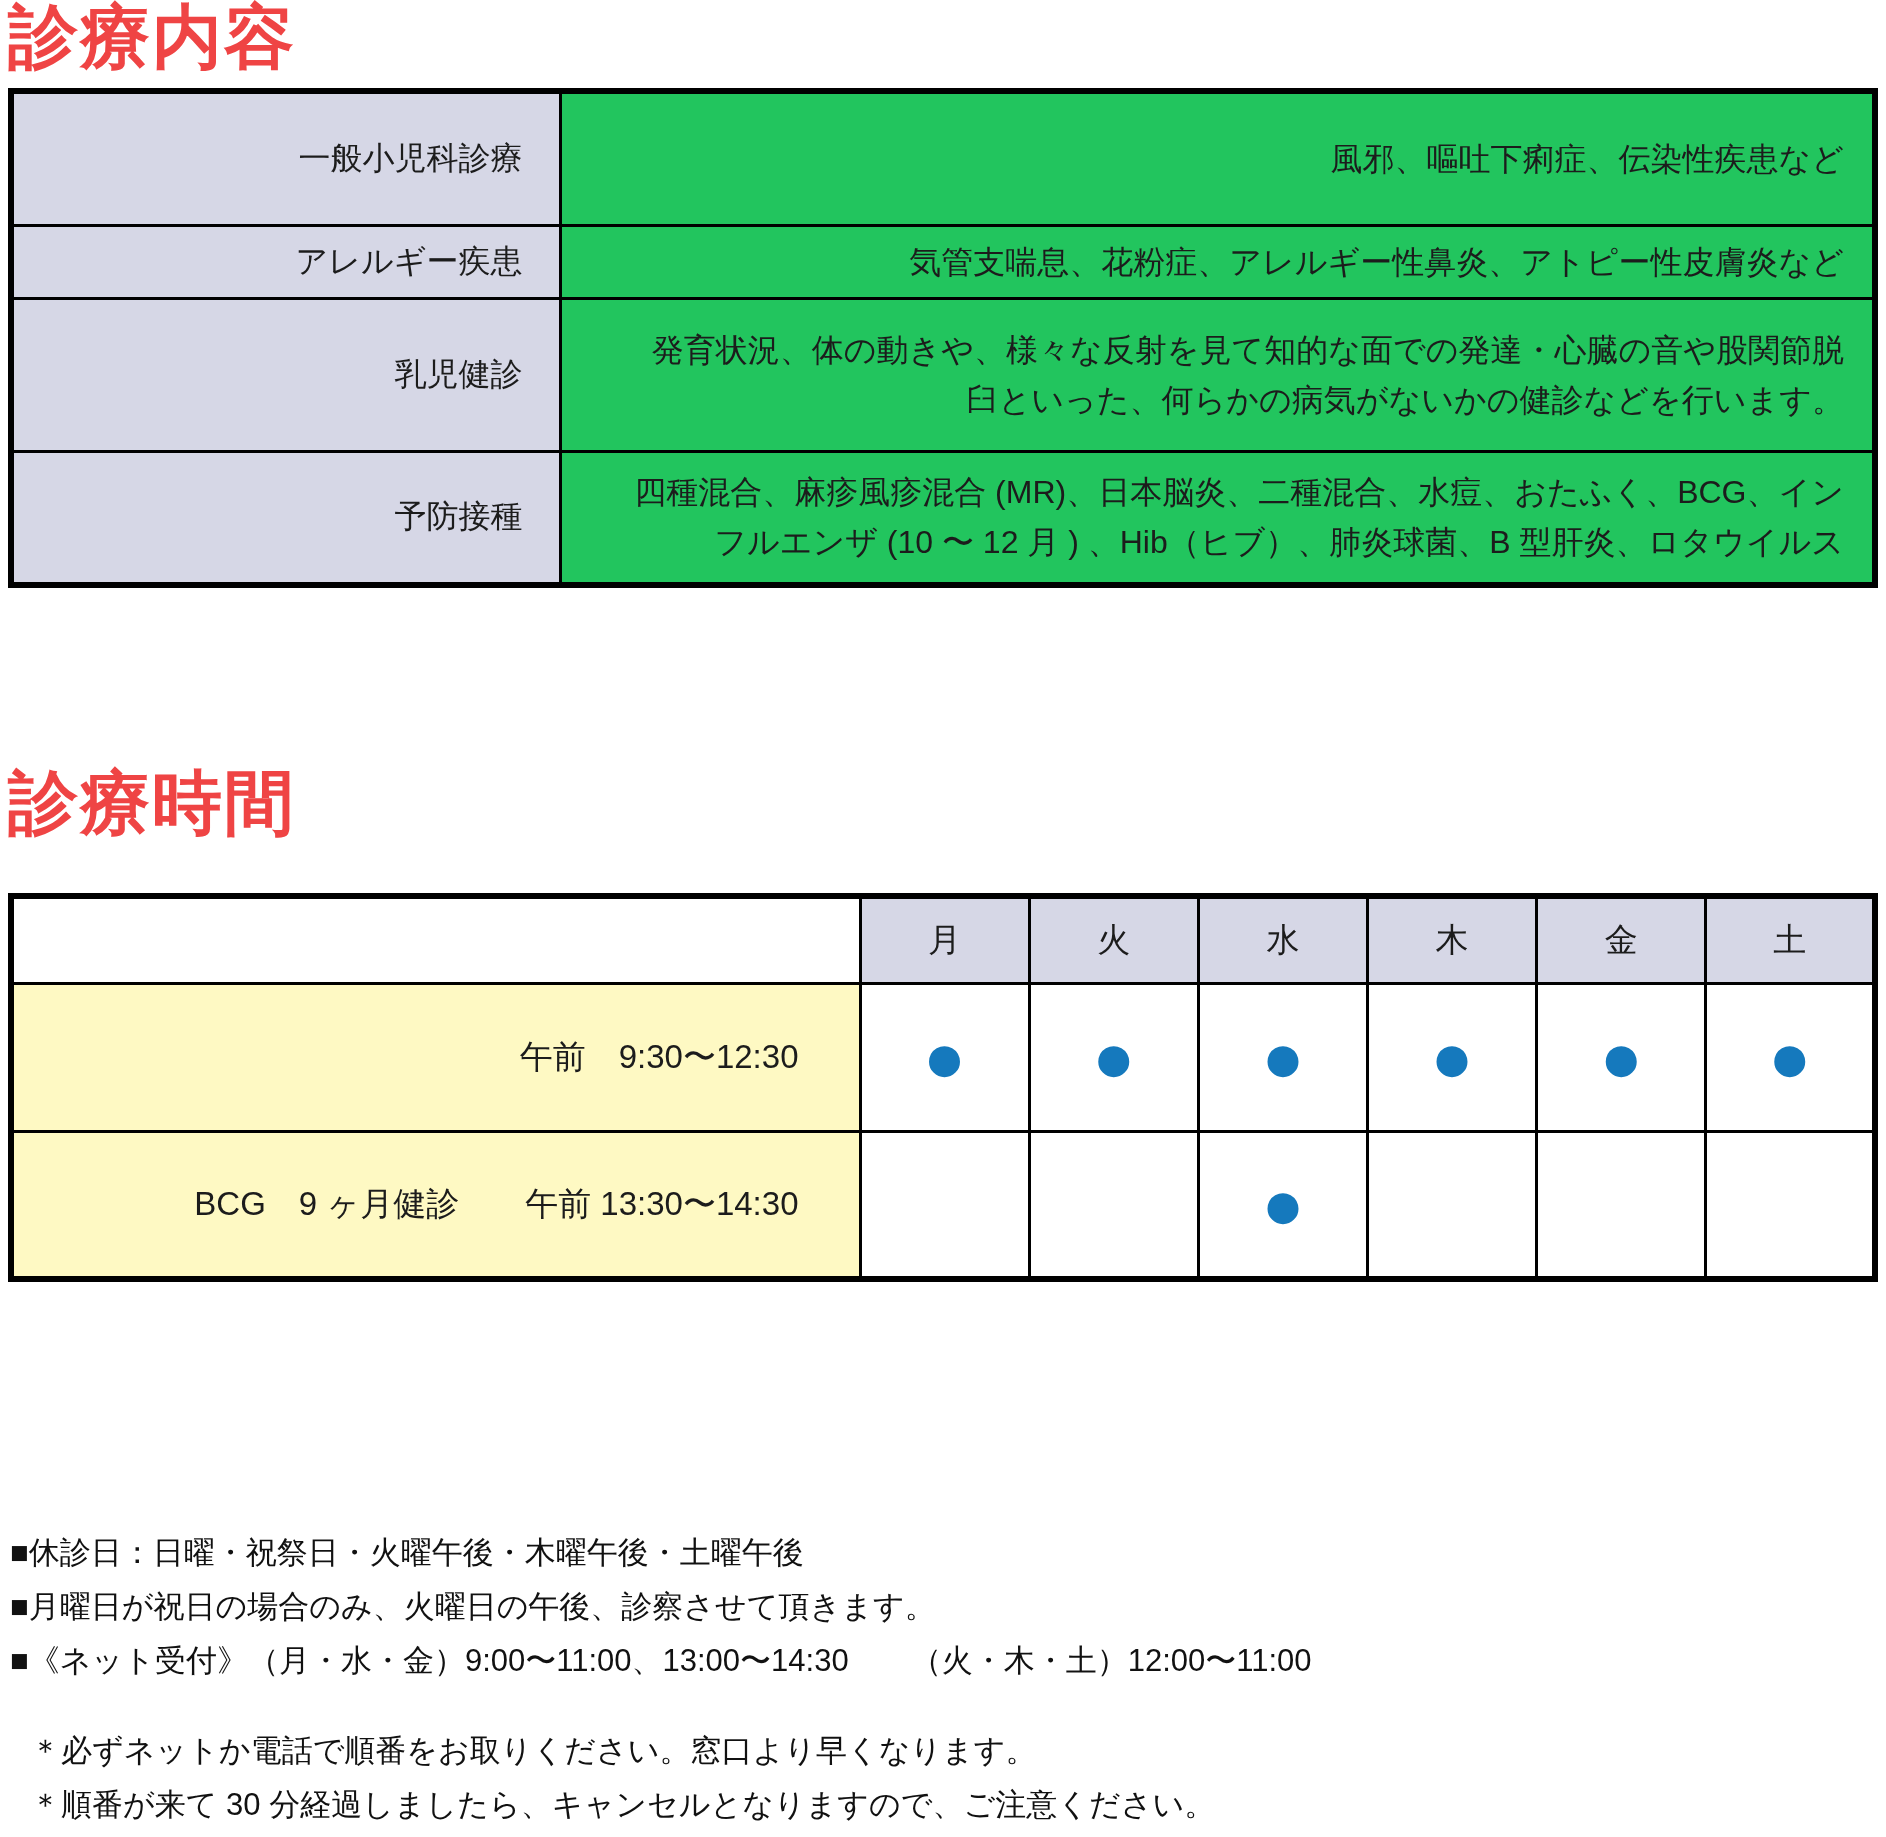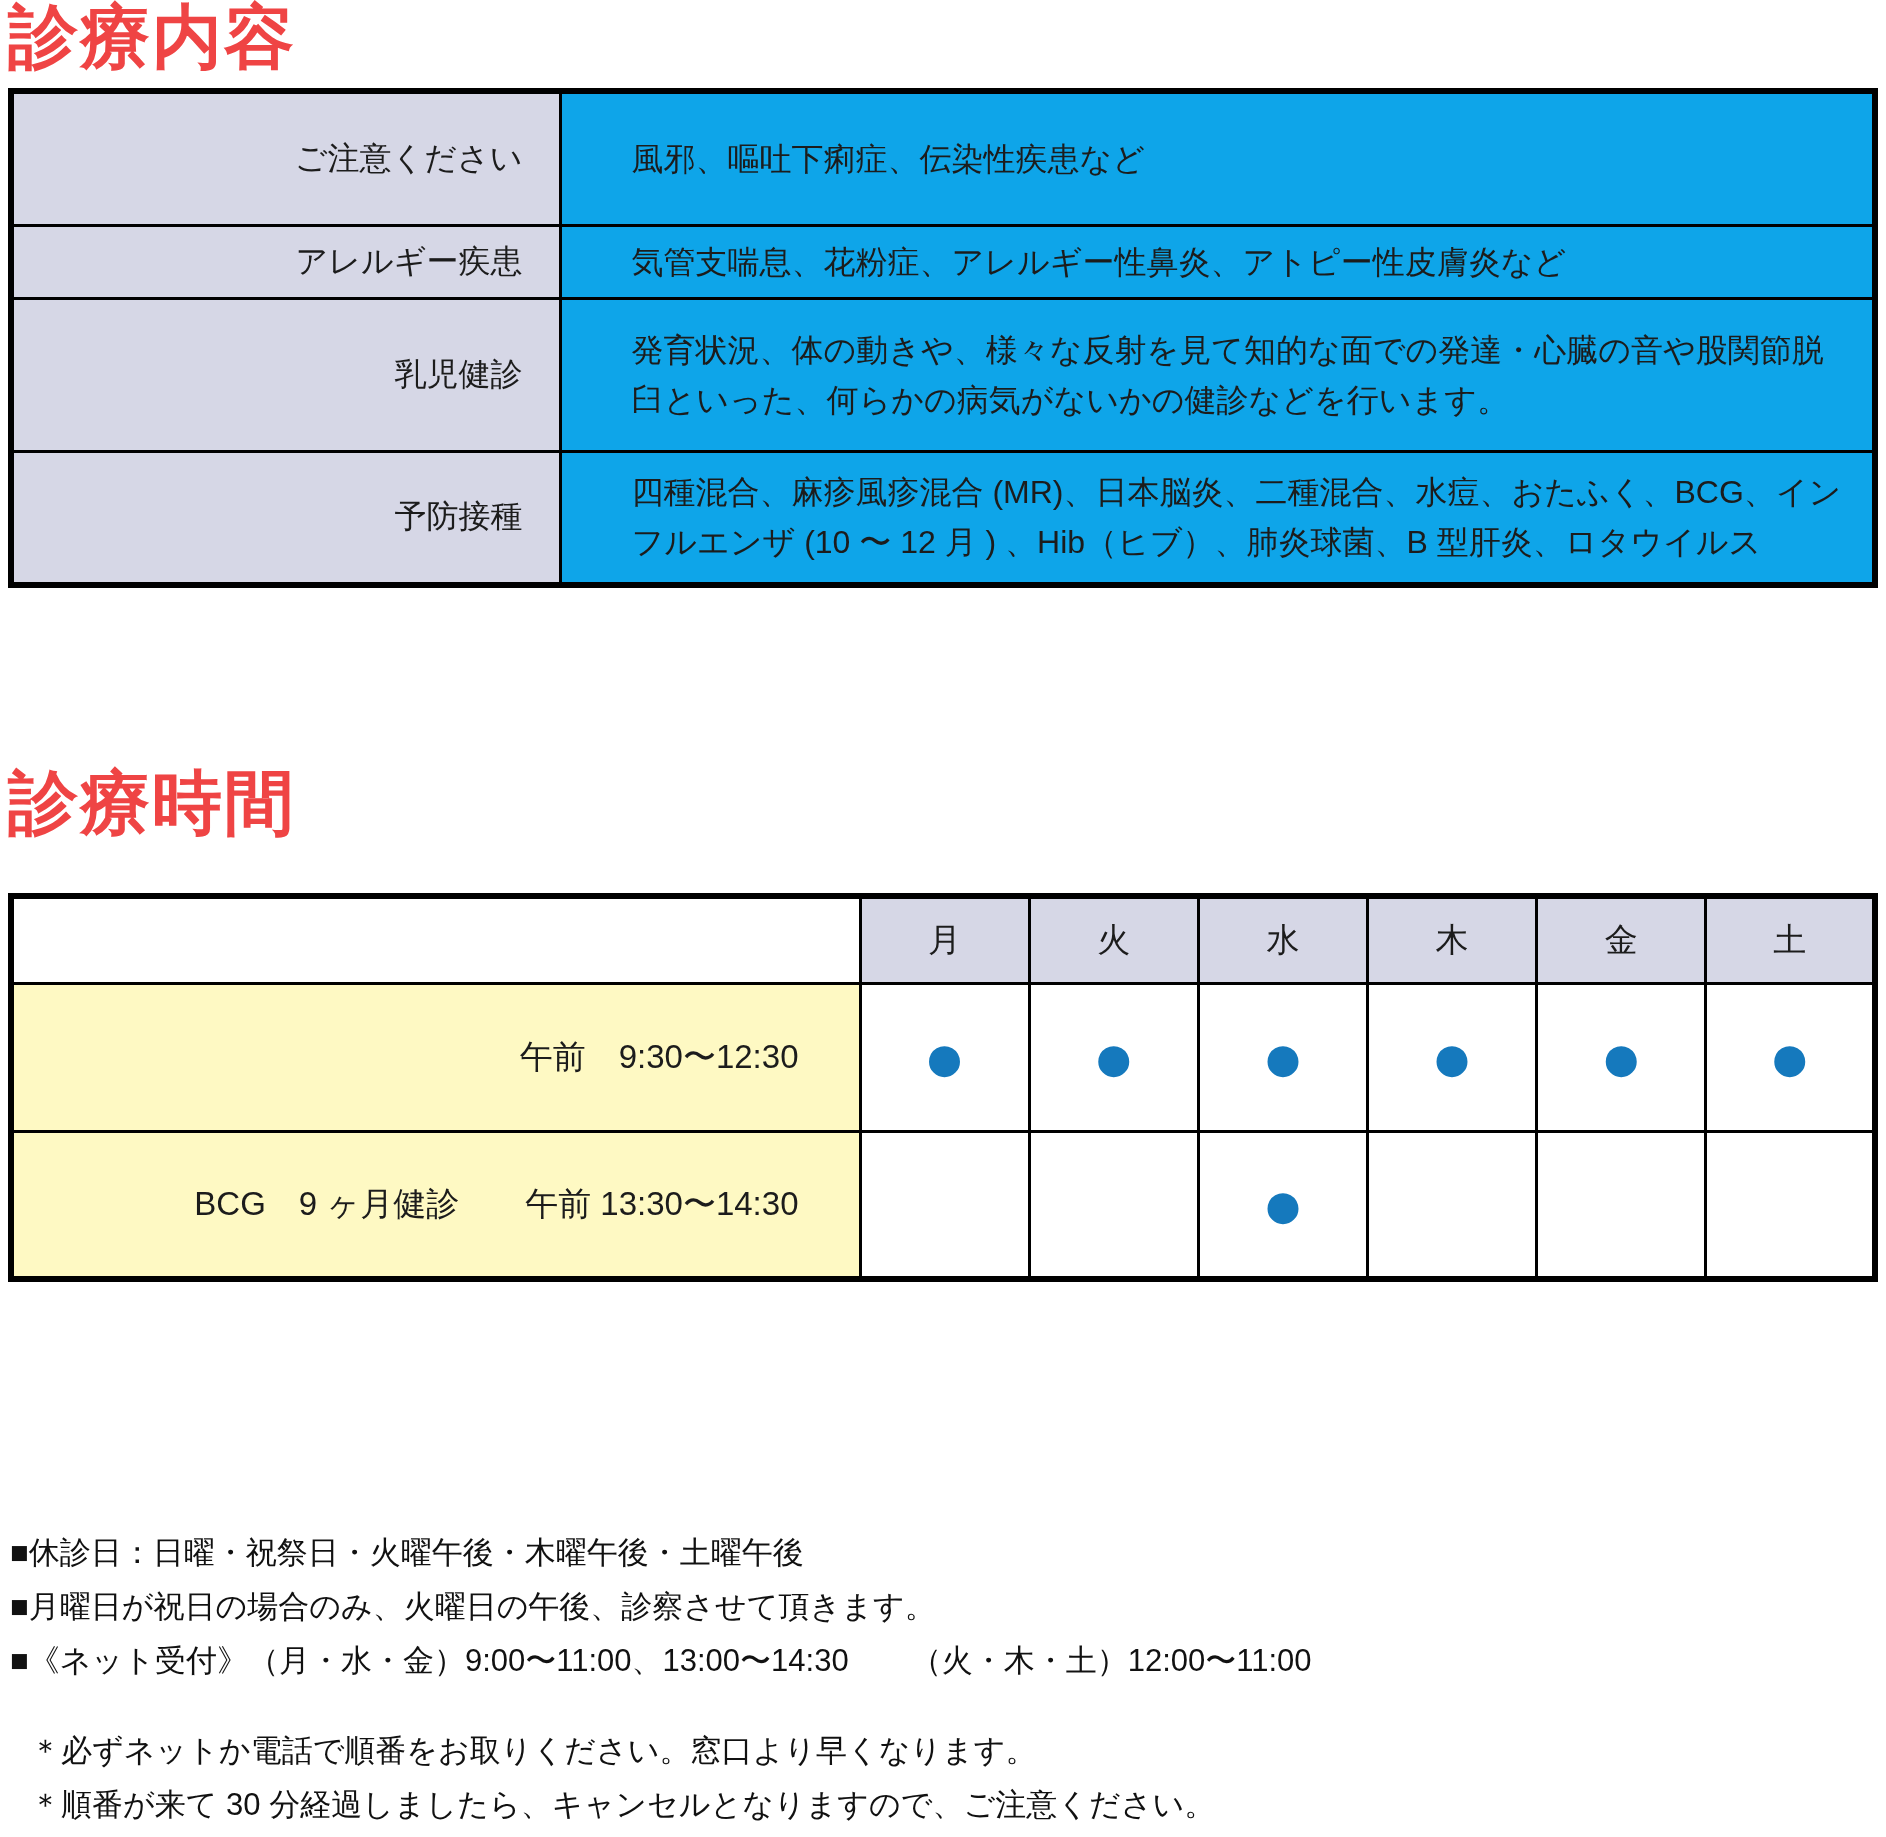--- a/index.html
+++ b/index.html
@@ -27,21 +27,21 @@
   }
   #services-table td {
     border:3px solid #000; vertical-align:middle;
     font-size:32px; color:#1c1c1c;
   }
   #services-table .label-cell {
     background:#d6d7e6; width:549px;
     text-align:right; padding-right:36px;
   }
   #services-table .desc-cell {
-    background:#0ea5e9; text-align:left;
+    background:#22c55e; text-align:right;
     padding:10px 28px 10px 70px; line-height:50px;
   }
   #services-table tr.r1 { height:134px; }
   #services-table tr.r2 { height:73px; }
   #services-table tr.r3 { height:153px; }
   #services-table tr.r4 { height:134px; }
 
   
   #schedule-table {
     position:absolute; left:8px; top:893px;
@@ -77,21 +77,21 @@
   }
 </style>
 </head>
 <body>
 
 <h1 id="title1" class="section-title">診療内容</h1>
 
 <table id="services-table">
   <tbody>
     <tr class="r1">
-      <td class="label-cell">ご注意ください</td>
+      <td class="label-cell">一般小児科診療</td>
       <td class="desc-cell">風邪、嘔吐下痢症、伝染性疾患など</td>
     </tr>
     <tr class="r2">
       <td class="label-cell">アレルギー疾患</td>
       <td class="desc-cell">気管支喘息、花粉症、アレルギー性鼻炎、アトピー性皮膚炎など</td>
     </tr>
     <tr class="r3">
       <td class="label-cell">乳児健診</td>
       <td class="desc-cell">発育状況、体の動きや、様々な反射を見て知的な面での発達・心臓の音や股関節脱臼といった、何らかの病気がないかの健診などを行います。</td>
     </tr>

